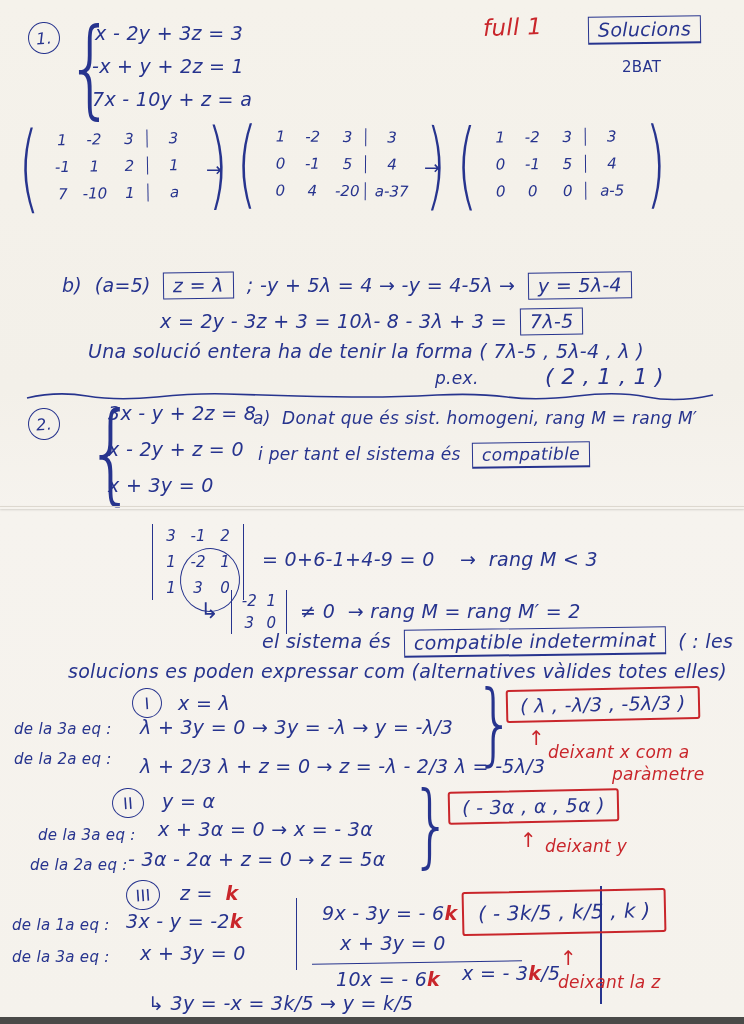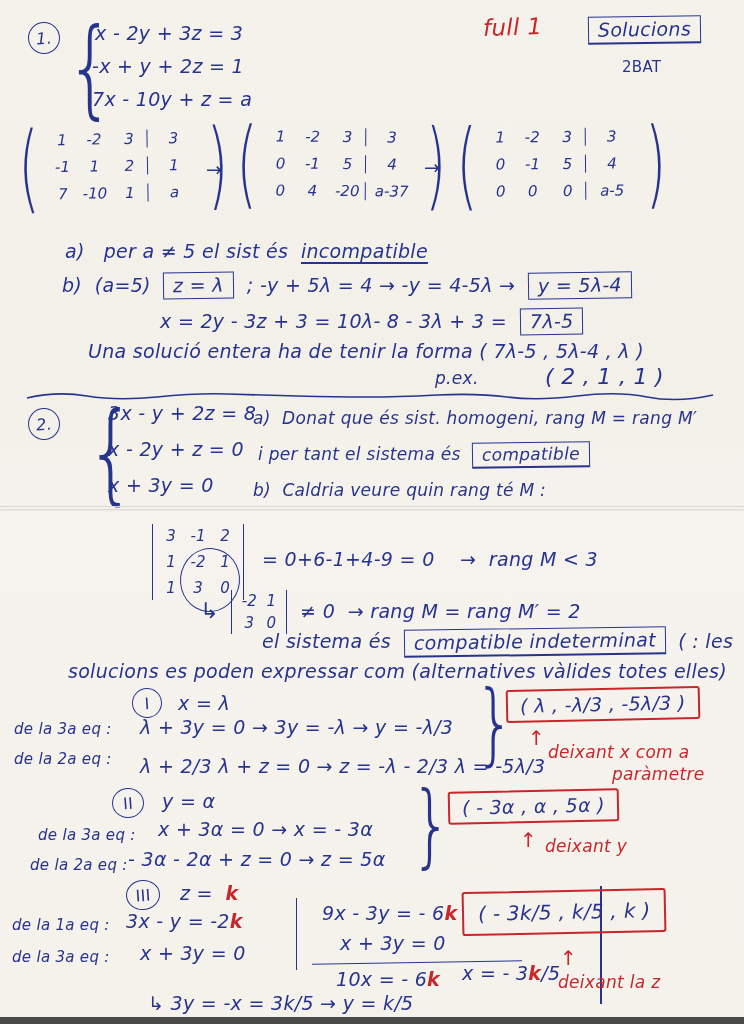--- a/index.html
+++ b/index.html
@@ -146,25 +146,20 @@
         <span>5</span>
         <span class="aug">4</span>
       <span>0</span>
         <span>0</span>
         <span>0</span>
         <span class="aug">a-5</span>
     </div>
     <span class="paren" style="font-size:96px">)</span>
   </div>
 
-  <div class="abs hand big" style="left:65px;top:240px">
-    <span>a)</span>&nbsp;&nbsp;
-    <span>per a ≠ 5 el sist és</span>&nbsp;
-    <span class="underl">incompatible</span>
-  </div>
 
   <div class="abs hand big" style="left:62px;top:272px">
     <span>b)</span>&nbsp;
     <span>(a=5)</span>&nbsp;
     <span class="bluebox">z = λ</span>&nbsp;
     <span>;  -y + 5λ = 4   →  -y  =  4-5λ   →</span>&nbsp;
     <span class="bluebox">y = 5λ-4</span>
   </div>
 
   <div class="abs hand big" style="left:160px;top:308px">
@@ -188,24 +183,20 @@
   <div class="abs hand big" style="left:108px;top:438px">x - 2y + z = 0</div>
   <div class="abs hand big" style="left:108px;top:474px">x + 3y    = 0</div>
 
   <div class="abs hand" style="left:253px;top:408px">
     <span>a)</span>&nbsp;
     <span>Donat que és sist. homogeni,  rang M = rang M′</span>
   </div>
   <div class="abs hand" style="left:258px;top:442px">
     <span>i per tant el sistema és</span>&nbsp;
     <span class="bluebox" style="border-bottom-width:2.2px">compatible</span>
-  </div>
-  <div class="abs hand" style="left:253px;top:480px">
-    <span>b)</span>&nbsp;
-    <span>Caldria veure quin rang té M :</span>
   </div>
 
   <div class="abs stripline" style="left:0;top:506px;width:744px;height:2px"></div>
 
   <div class="abs" style="left:152px;top:524px">
     <div class="det">
       <span>3</span>
         <span>-1</span>
         <span>2</span>
       <span>1</span>

